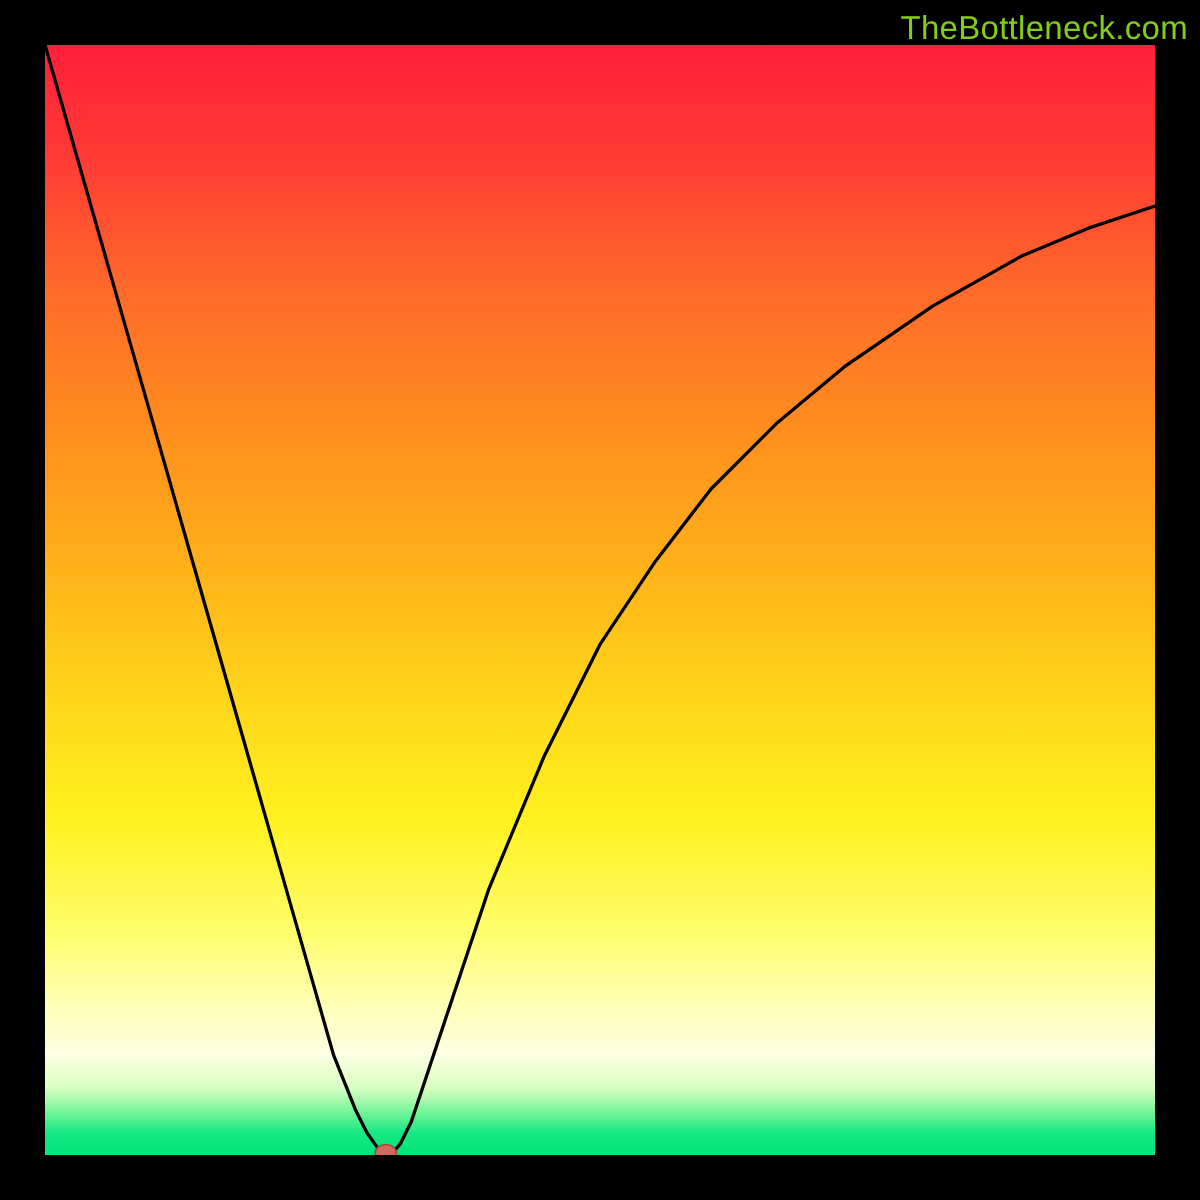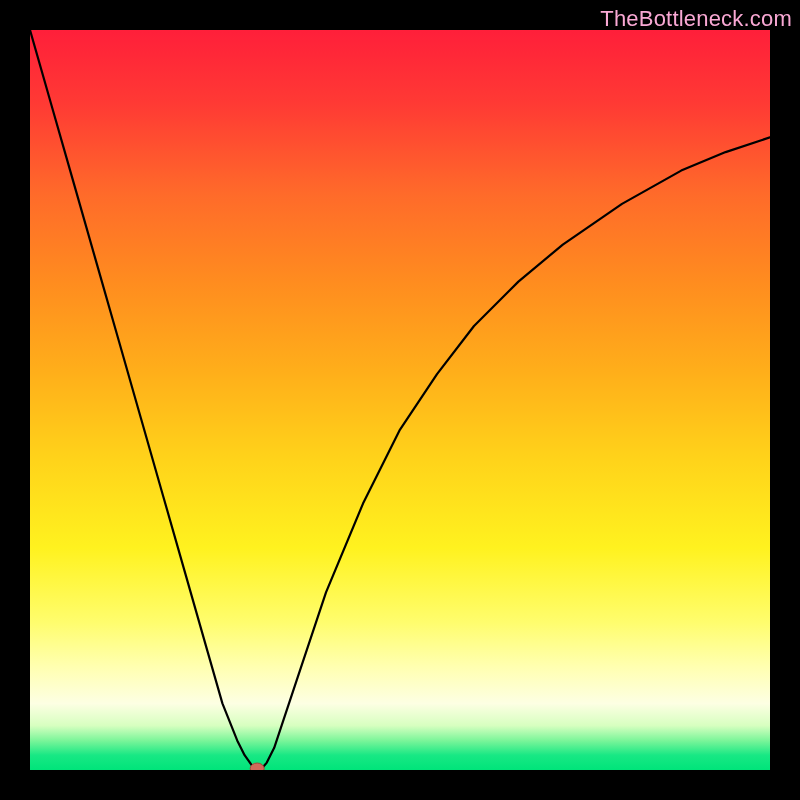--- a/index.html
+++ b/index.html
@@ -46,21 +46,21 @@
     );
   }
   .curve-layer {
     position: absolute;
     inset: 0;
   }
   .watermark {
     position: absolute;
     top: 6px;
     right: 8px;
-    color: #f9a8d4;
+    color: #84cc16;
     font-size: 22px;
     letter-spacing: 0.2px;
     font-weight: 400;
     user-select: none;
   }
 </style>
 </head>
 <body>
 
 <div class="stage">

